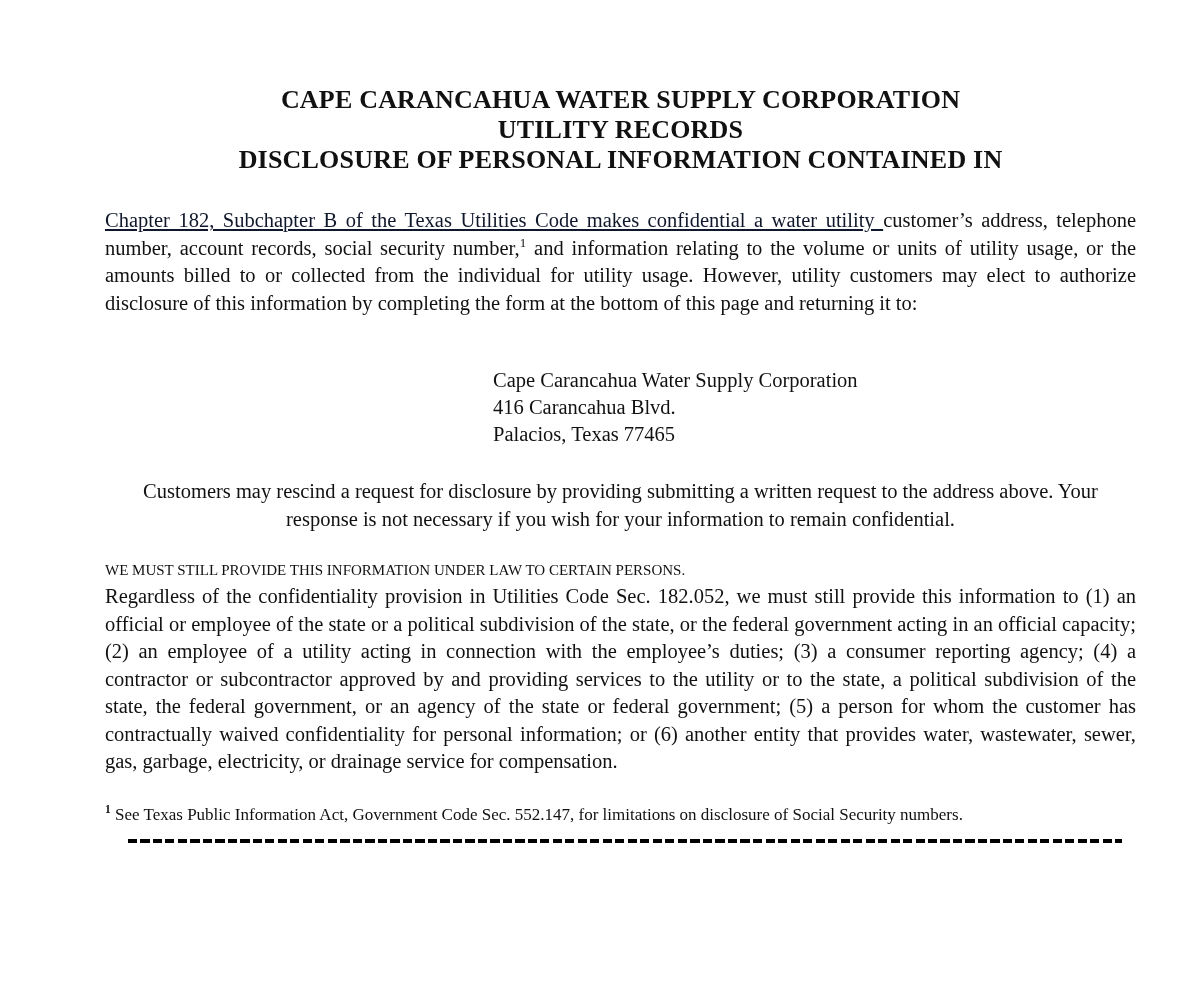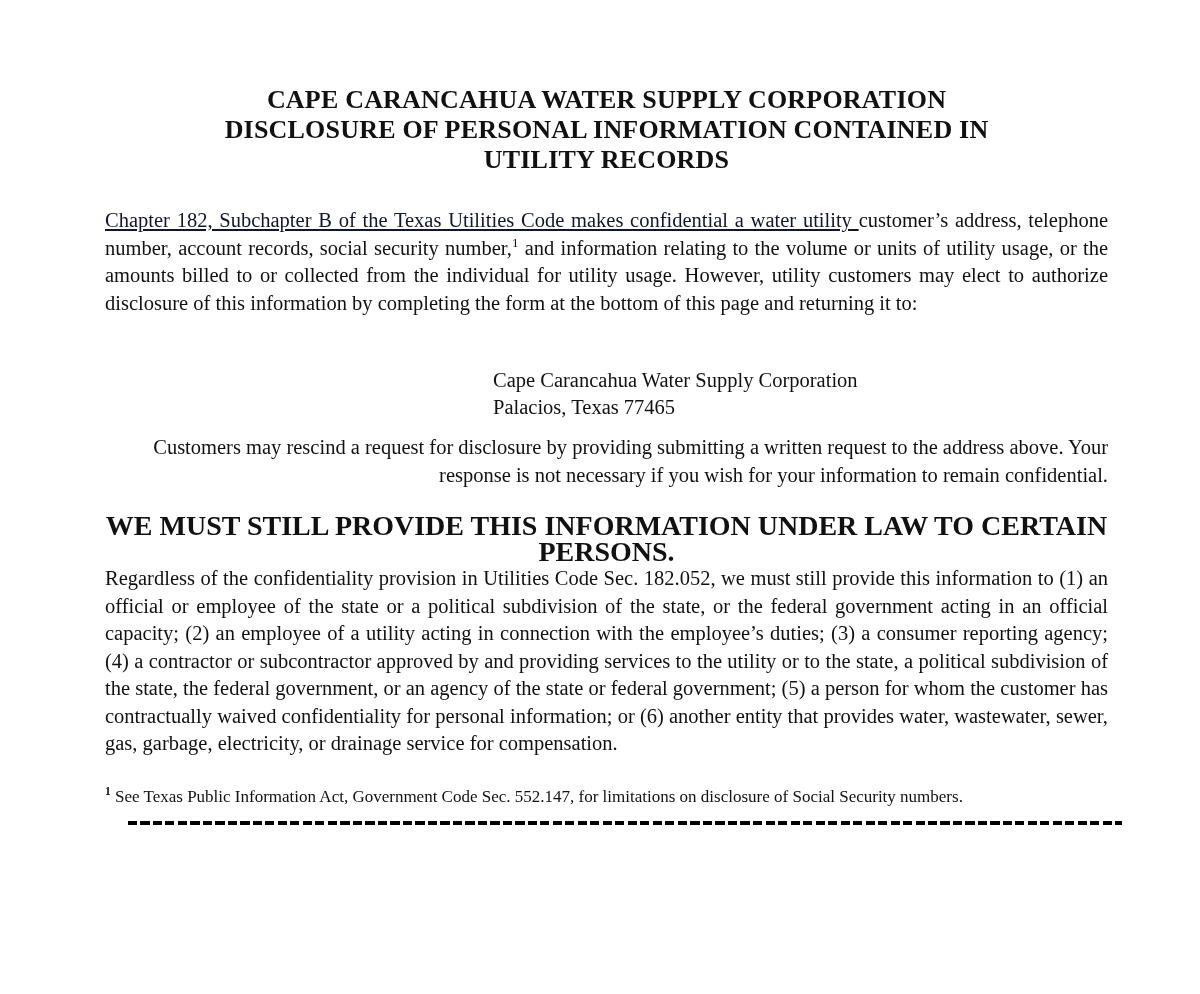--- a/index.html
+++ b/index.html
@@ -10,21 +10,21 @@
   .page {
     width: 1200px;
     height: 994px;
     background: #ffffff;
     font-family: "Liberation Serif", "DejaVu Serif", serif;
     color: #111111;
     overflow: hidden;
     position: relative;
   }
   .content {
-    padding: 85px 92px 0 105px; 
+    padding: 85px 64px 0 105px; 
   }
   .doc-title {
     text-align: center;
     font-weight: bold;
     font-size: 26px;
     line-height: 30px;
     margin: 0 0 32px 0;
     letter-spacing: 0.2px;
   }
   .doc-title div { margin: 0; }
@@ -44,28 +44,27 @@
     line-height: 0;
     vertical-align: super;
   }
   .address-block {
     margin-top: 50px;
     margin-left: 388px;
     font-size: 20.5px;
     line-height: 27px;
   }
   .rescind {
-    margin-top: 13px;
-    text-align: right;
+    margin-top: 30px;
+    text-align: center;
   }
   .law-heading {
     margin-top: 24px;
-    text-align: center;
-    font-weight: bold;
-    font-size: 28px;
+    font-weight: normal;
+    font-size: 15px;
     line-height: 26px;
   }
   .footnote {
     margin-top: 22px;
     font-size: 17px;
     line-height: 23px;
     text-align: left;
   }
   .footnote sup {
     font-weight: bold;
@@ -80,28 +79,29 @@
   }
 </style>
 </head>
 <body>
 
 <div class="page">
   <div class="content">
 
     <div class="doc-title">
       <div>CAPE CARANCAHUA WATER SUPPLY CORPORATION</div>
+      <div>UTILITY RECORDS</div>
       <div>DISCLOSURE OF PERSONAL INFORMATION CONTAINED IN</div>
-      <div>UTILITY RECORDS</div>
     </div>
 
     <p class="justified"><a class="intro-link">Chapter 182, Subchapter B of the Texas Utilities Code makes confidential a water utility </a><span>customer’s address, telephone number, account records, social security number,</span><sup class="fn-ref">1</sup><span> and information relating to the volume or units of utility usage, or the amounts billed to or collected from the individual for utility usage.  However, utility customers may elect to authorize disclosure of this information by completing the form at the bottom of this page and returning it to:</span></p>
 
     <div class="address-block">
       <div>Cape Carancahua Water Supply Corporation</div>
+      <div>416 Carancahua Blvd.</div>
       <div>Palacios, Texas 77465</div>
     </div>
 
     <p class="rescind">Customers may rescind a request for disclosure by providing submitting a written request to the address above. Your response is not necessary if you wish for your information to remain confidential.</p>
 
     <p class="law-heading">WE MUST STILL PROVIDE THIS INFORMATION UNDER LAW TO CERTAIN PERSONS.</p>
 
     <p class="justified">Regardless of the confidentiality provision in Utilities Code Sec. 182.052, we must still provide this information to (1) an official or employee of the state or a political subdivision of the state, or the federal government acting in an official capacity; (2) an employee of a utility acting in connection with the employee’s duties; (3) a consumer reporting agency; (4) a contractor or subcontractor approved by and providing services to the utility or to the state, a political subdivision of the state, the federal government, or an agency of the state or federal government; (5) a person for whom the customer has contractually waived confidentiality for personal information; or (6) another entity that provides water, wastewater, sewer, gas, garbage, electricity, or drainage service for compensation.</p>
 
     <p class="footnote"><sup>1</sup><span> See Texas Public Information Act, Government Code Sec. 552.147, for limitations on disclosure of Social Security numbers.</span></p>

